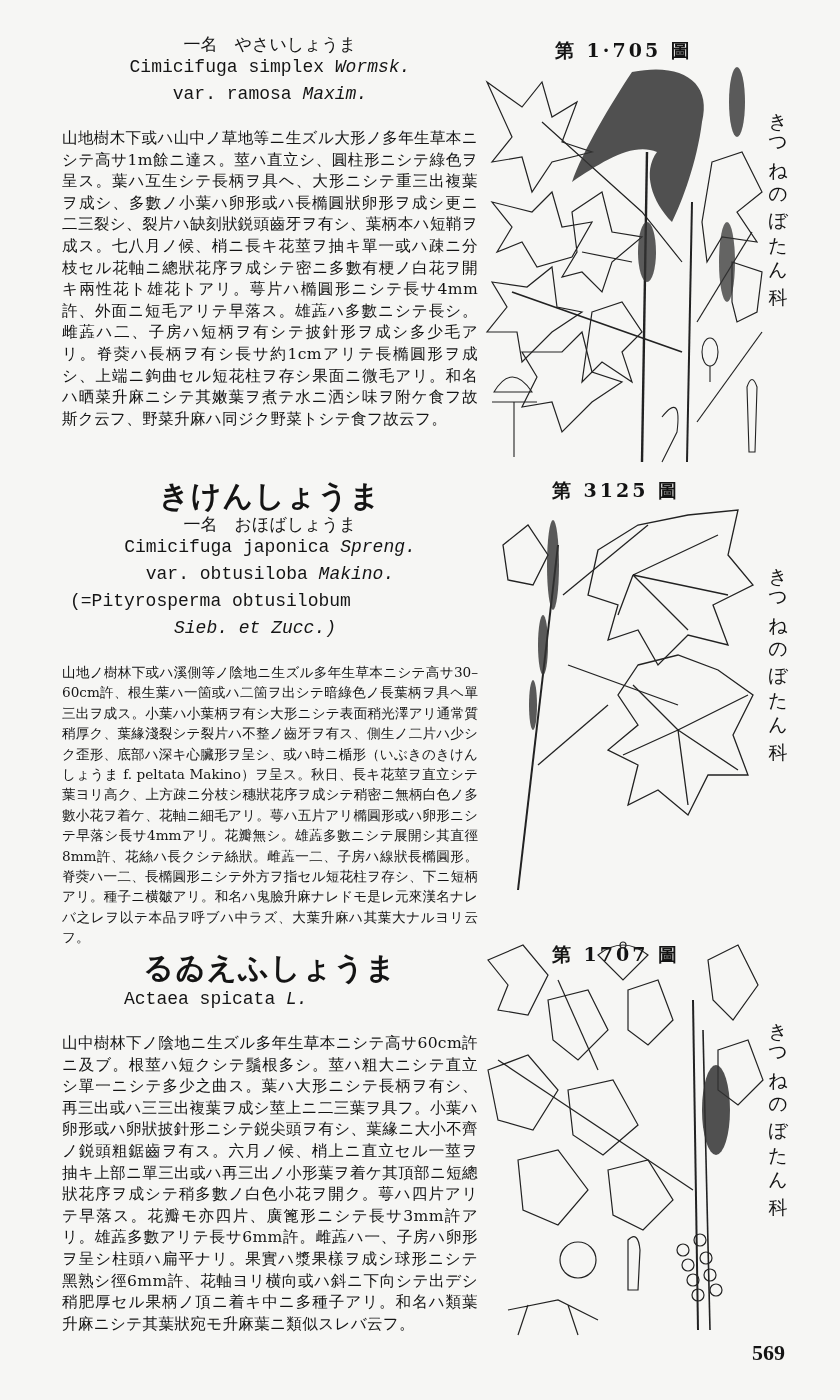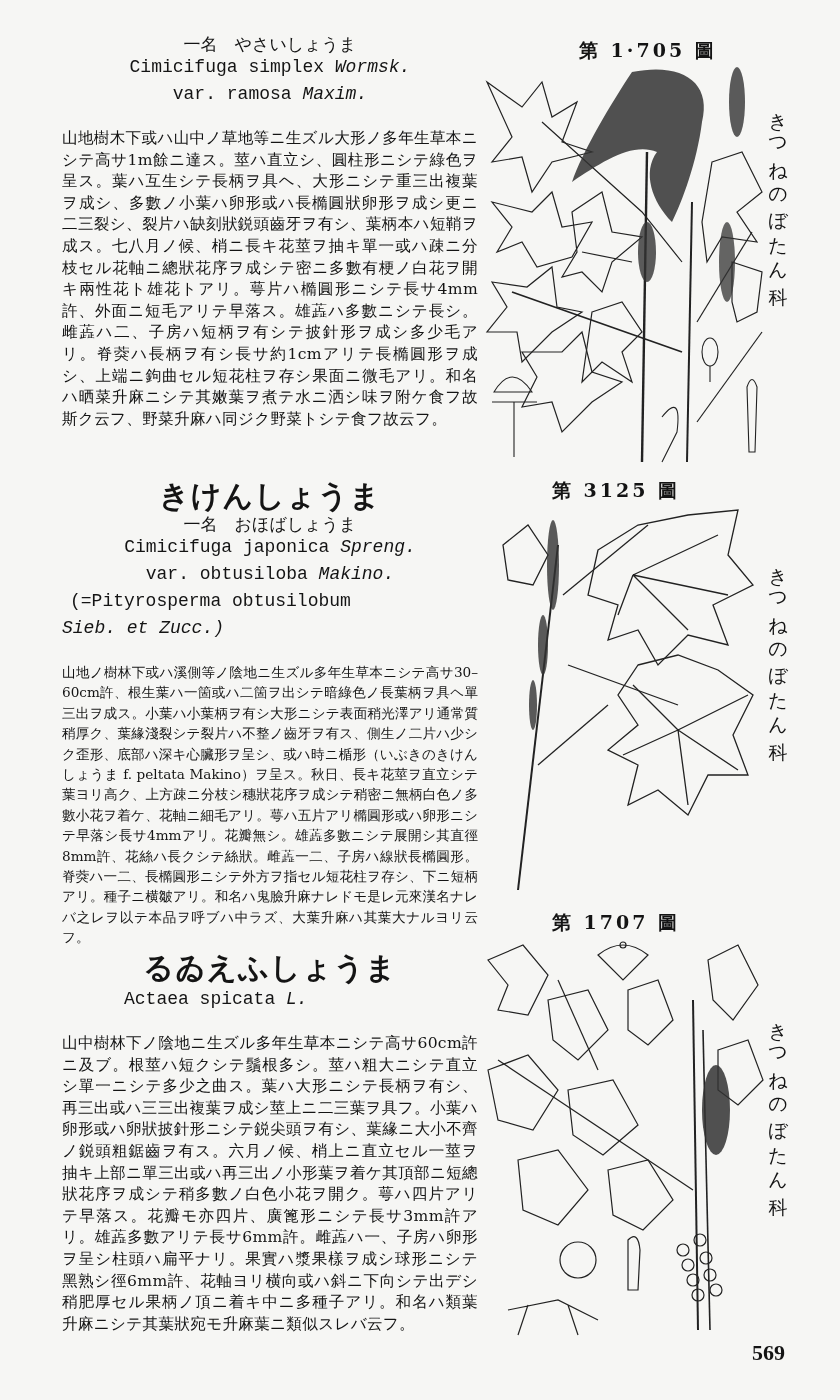--- a/index.html
+++ b/index.html
@@ -6,21 +6,21 @@
     body {
       width: 840px; height: 1400px; background: #f6f6f4; position: relative; overflow: hidden;
       font-family: "DejaVu Serif", "Liberation Serif", serif; color: #141414;
     }
     .entry { position: absolute; left: 62px; width: 416px; }
     .jp-title { text-align: center; font-size: 30px; font-weight: bold; line-height: 36px; letter-spacing: 1px; }
     .jp-title .kanji { font-size: 22px; font-weight: bold; }
     .alt-name { text-align: center; font-size: 17px; line-height: 20px; }
     .sci { text-align: center; font-family: Liberation Mono, monospace; font-size: 18px; line-height: 27px; }
     .sci i { font-style: italic; }
-    .sci.right { text-align: left; padding-right: 30px; }
+    .sci.right { text-align: center; padding-right: 30px; }
     .body-text { font-size: 15.6px; line-height: 21.6px; text-align: justify; margin-top: 20px; letter-spacing: 0.3px; }
     .body-text.small { font-size: 13.6px; line-height: 20.4px; letter-spacing: 0; }
     .fig-label { position: absolute; font-family: "DejaVu Serif", serif; font-size: 19px; font-weight: bold; letter-spacing: 3px; }
     .family { position: absolute; writing-mode: vertical-rl; font-family: "DejaVu Sans", sans-serif; font-size: 19px; letter-spacing: 3px; line-height: 22px; }
     .illus { position: absolute; }
     .page-num { position: absolute; left: 752px; top: 1340px; font-family: "Liberation Serif", serif; font-weight: bold; font-size: 22px; }
   </style>
 </head>
 <body>
 
@@ -50,23 +50,23 @@
 </div>
 
 <div class="entry" style="top:950px;">
   <div class="jp-title">るゐえふしょうま</div>
   <div class="sci" style="text-align:left;padding-left:62px;">
     <span>Actaea spicata</span> <i>L.</i>
   </div>
   <div class="body-text">山中樹林下ノ陰地ニ生ズル多年生草本ニシテ高サ60cm許ニ及ブ。根莖ハ短クシテ鬚根多シ。莖ハ粗大ニシテ直立シ單一ニシテ多少之曲ス。葉ハ大形ニシテ長柄ヲ有シ、再三出或ハ三三出複葉ヲ成シ莖上ニ二三葉ヲ具フ。小葉ハ卵形或ハ卵狀披針形ニシテ鋭尖頭ヲ有シ、葉緣ニ大小不齊ノ鋭頭粗鋸齒ヲ有ス。六月ノ候、梢上ニ直立セル一莖ヲ抽キ上部ニ單三出或ハ再三出ノ小形葉ヲ着ケ其頂部ニ短總狀花序ヲ成シテ稍多數ノ白色小花ヲ開ク。萼ハ四片アリテ早落ス。花瓣モ亦四片、廣篦形ニシテ長サ3mm許アリ。雄蕋多數アリテ長サ6mm許。雌蕋ハ一、子房ハ卵形ヲ呈シ柱頭ハ扁平ナリ。果實ハ漿果樣ヲ成シ球形ニシテ黑熟シ徑6mm許、花軸ヨリ横向或ハ斜ニ下向シテ出デシ稍肥厚セル果柄ノ頂ニ着キ中ニ多種子アリ。和名ハ類葉升麻ニシテ其葉狀宛モ升麻葉ニ類似スレバ云フ。</div>
 </div>
 
-<div class="fig-label" style="left:555px;top:38px;margin-left:24px;">第 1·705 圖</div>
+<div class="fig-label" style="left:555px;top:38px;">第 1·705 圖</div>
 <div class="fig-label" style="left:552px;top:478px;">第 3125 圖</div>
-<div class="fig-label" style="left:552px;top:910px;">第 1707 圖</div>
+<div class="fig-label" style="left:552px;top:942px;">第 1707 圖</div>
 
 <div class="family" style="left:768px;top:100px;">きつねのぼたん科</div>
 <div class="family" style="left:768px;top:555px;">きつねのぼたん科</div>
 <div class="family" style="left:768px;top:1010px;">きつねのぼたん科</div>
 
 <svg class="illus" style="left:482px;top:62px;" width="290" height="408" viewBox="0 0 290 408">
   <g fill="none" stroke="#222" stroke-width="1.2">
     <path d="M165 90 L160 400" stroke-width="2.4"></path>
     <path d="M210 140 L205 400" stroke-width="2"></path>
     <path d="M30 230 L200 290" stroke-width="1.8"></path>

